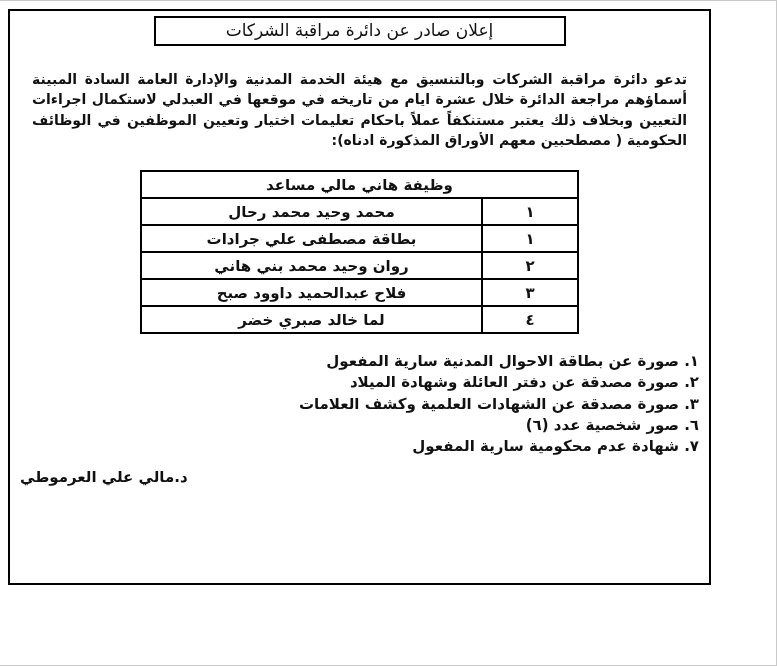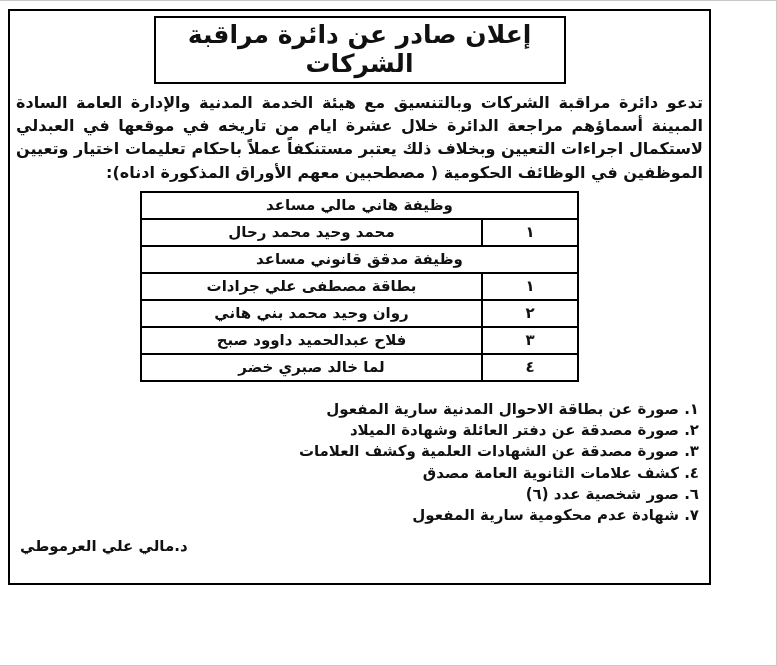--- a/index.html
+++ b/index.html
@@ -36,28 +36,28 @@
   }
   .title-box {
     width: 412px;
     margin: 5px auto 0 auto;
     border: 2px solid #000;
     text-align: center;
     padding: 2px 6px 4px 6px;
     box-sizing: border-box;
   }
   .title-box .title-text {
-    font-size: 25px;
-    font-weight: 700;
+    font-size: 17px;
+    font-weight: 400;
     letter-spacing: 0.5px;
   }
   .body-par {
-    margin: 0;
+    margin: 16px;
     padding: 7px 6px 4px 6px;
-    font-size: 16px;
+    font-size: 14px;
     line-height: 1.45;
     text-align: justify;
     text-align-last: right;
     font-weight: 700;
   }
   table.applicants {
     border-collapse: collapse;
     table-layout: fixed;
     width: 437px;
     margin: 3px auto 0 auto;
@@ -117,23 +117,20 @@
       </colgroup>
       <tbody>
         <tr>
           <td colspan="2">وظيفة هاني مالي مساعد</td>
         </tr>
         <tr>
           <td>١</td>
           <td>محمد وحيد محمد رحال</td>
         </tr>
         <tr>
-          <td colspan="2">وظيفة مدقق قانوني مساعد</td>
-        </tr>
-        <tr>
           <td>١</td>
           <td>بطاقة مصطفى علي جرادات</td>
         </tr>
         <tr>
           <td>٢</td>
           <td>روان وحيد محمد بني هاني</td>
         </tr>
         <tr>
           <td>٣</td>
           <td>فلاح عبدالحميد داوود صبح</td>
@@ -142,21 +139,20 @@
           <td>٤</td>
           <td>لما خالد صبري خضر</td>
         </tr>
       </tbody>
     </table>
 
     <div class="req-list">
       <div class="req-item">١. صورة عن بطاقة الاحوال المدنية سارية المفعول</div>
       <div class="req-item">٢. صورة مصدقة عن دفتر العائلة وشهادة الميلاد</div>
       <div class="req-item">٣. صورة مصدقة عن الشهادات العلمية وكشف العلامات</div>
-      <div class="req-item">٤. كشف علامات الثانوية العامة مصدق</div>
       <div class="req-item">٦. صور شخصية عدد (٦)</div>
       <div class="req-item">٧. شهادة عدم محكومية سارية المفعول</div>
     </div>
 
     <div class="signature">
       <div class="sig-line">د.مالي علي العرموطي</div>
     </div>
 
   </div>
 </div>

